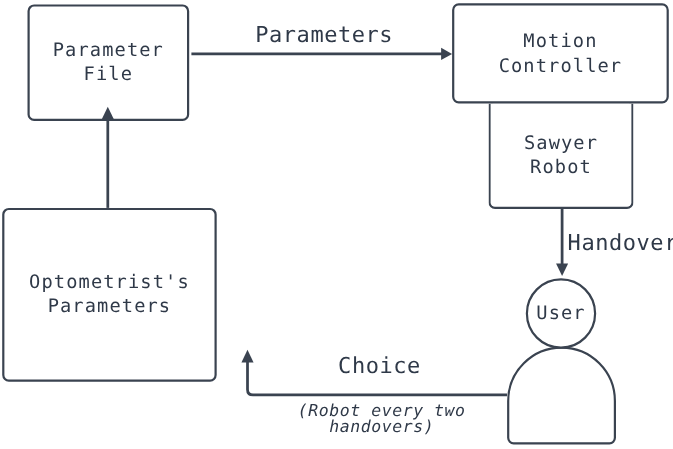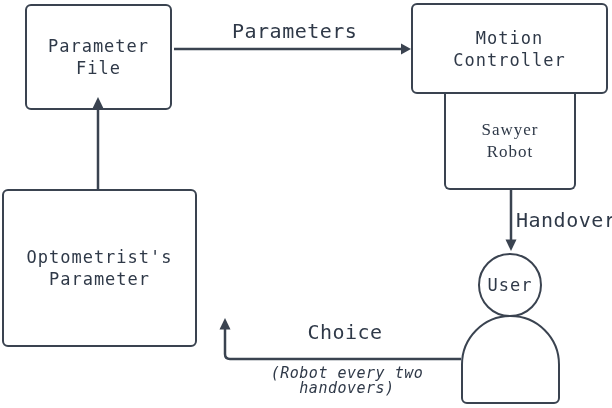--- a/index.html
+++ b/index.html
@@ -32,21 +32,21 @@
     text-align: center;
     color: var(--text);
     font-size: 17px;
     letter-spacing: 1px;
     line-height: 22px;
     white-space: pre-line;
   }
   #parameter-file   { left: 25px;  top: 4px;   width: 147px; height: 106px; z-index: 3; }
   #motion-controller{ left: 411px; top: 3px;   width: 197px; height: 91px; z-index: 3; }
   #sawyer-robot     { left: 444px; top: 94px;  width: 132px; height: 96px; z-index: 2;
-                      border-top: none; border-radius: 0 0 6px 6px; font-family: Liberation Serif, serif; }
+                      border-top: none; border-radius: 0 0 6px 6px; }
   #optometrist      { left: 2px;   top: 189px; width: 195px; height: 158px; z-index: 2; }
   #ui-box           { left: 193px; top: 222px; width: 69px;  height: 93px; z-index: 1; }
   #user-head        { left: 478px; top: 253px; width: 64px;  height: 64px;
                       border-radius: 50%; z-index: 2; }
   #user-torso       { left: 461px; top: 315px; width: 99px;  height: 89px;
                       border-radius: 50px 50px 6px 6px; z-index: 1; }
   .edge-label {
     position: absolute;
     color: var(--text);
     font-size: 20px;
@@ -108,21 +108,21 @@
   </div>
 
   <div class="node" id="motion-controller">
     <span>Motion
 Controller</span>
   </div>
 
 
   <div class="node" id="optometrist">
     <span>Optometrist's
-Parameter</span>
+Parameters</span>
   </div>
 
   <div class="node" id="user-torso"></div>
 
   <div class="node" id="user-head">
     <span>User</span>
   </div>
 
   <div class="edge-label" id="label-parameters">Parameters</div>
 

